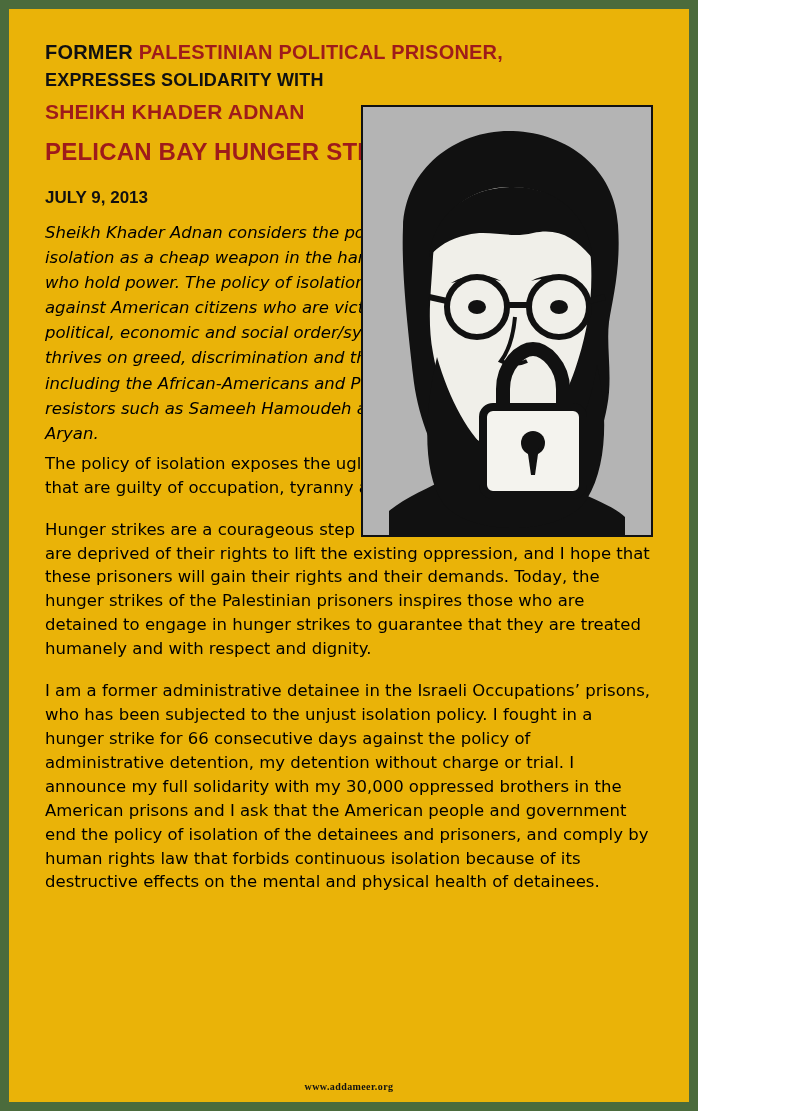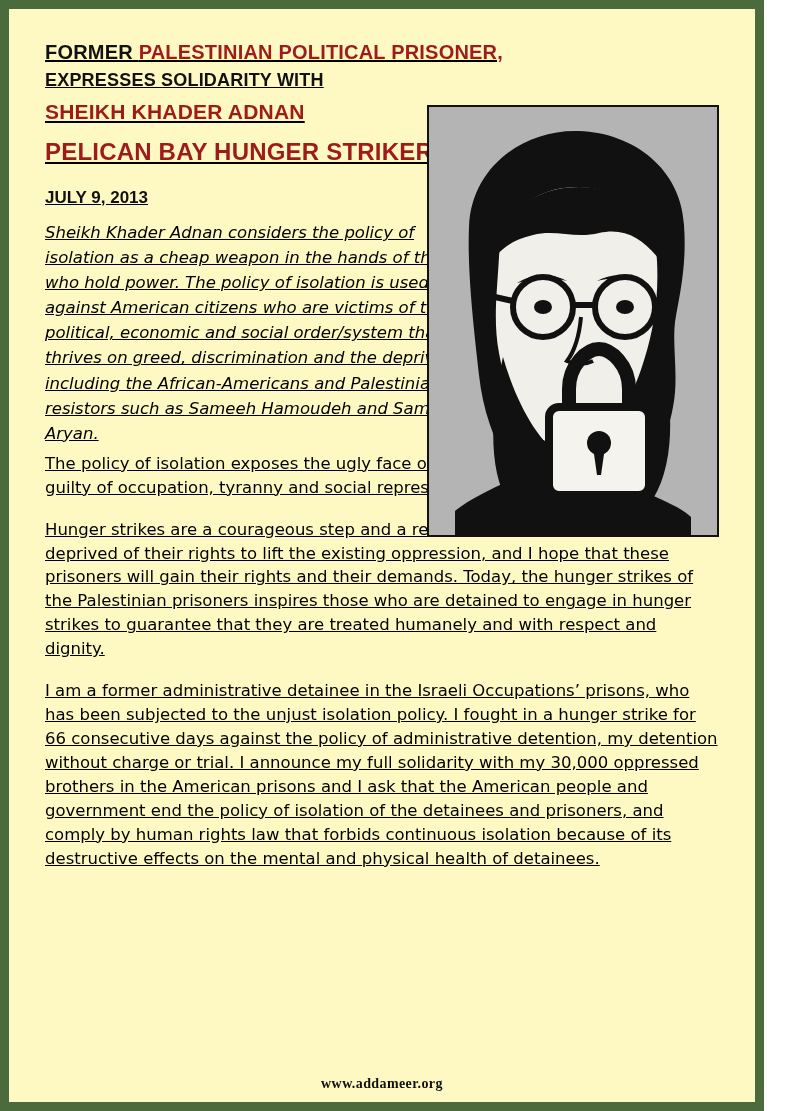--- a/index.html
+++ b/index.html
@@ -8,27 +8,26 @@
     background: #ffffff;
   }
   body {
     width: 800px;
     height: 1111px;
     font-family: "Liberation Sans", sans-serif;
     color: #000000;
   }
   .poster {
     box-sizing: border-box;
-    width: 764px;
+    width: 698px;
     height: 1111px;
     border: 9px solid #4b6b3c;
-    background: #fef9c3;
+    background: #eab308;
     padding: 0;
     position: relative;
-    text-decoration: underline;
   }
   .inner {
     box-sizing: border-box;
     width: 100%;
     height: 100%;
     padding: 30px 36px 8px 36px;
     position: relative;
   }
   
   .headline {
@@ -108,21 +107,21 @@
   .clearwide {
     width: 100%;
   }
   
   .footer {
     position: absolute;
     left: 0;
     right: 0;
     bottom: 10px;
     text-align: center;
-    font-size: 14px;
+    font-size: 10px;
     font-weight: bold;
     letter-spacing: 0.4px;
     color: #111111;
     font-family: "Liberation Serif", serif;
   }
 </style>
 </head>
 <body>
 
 <div class="poster">

